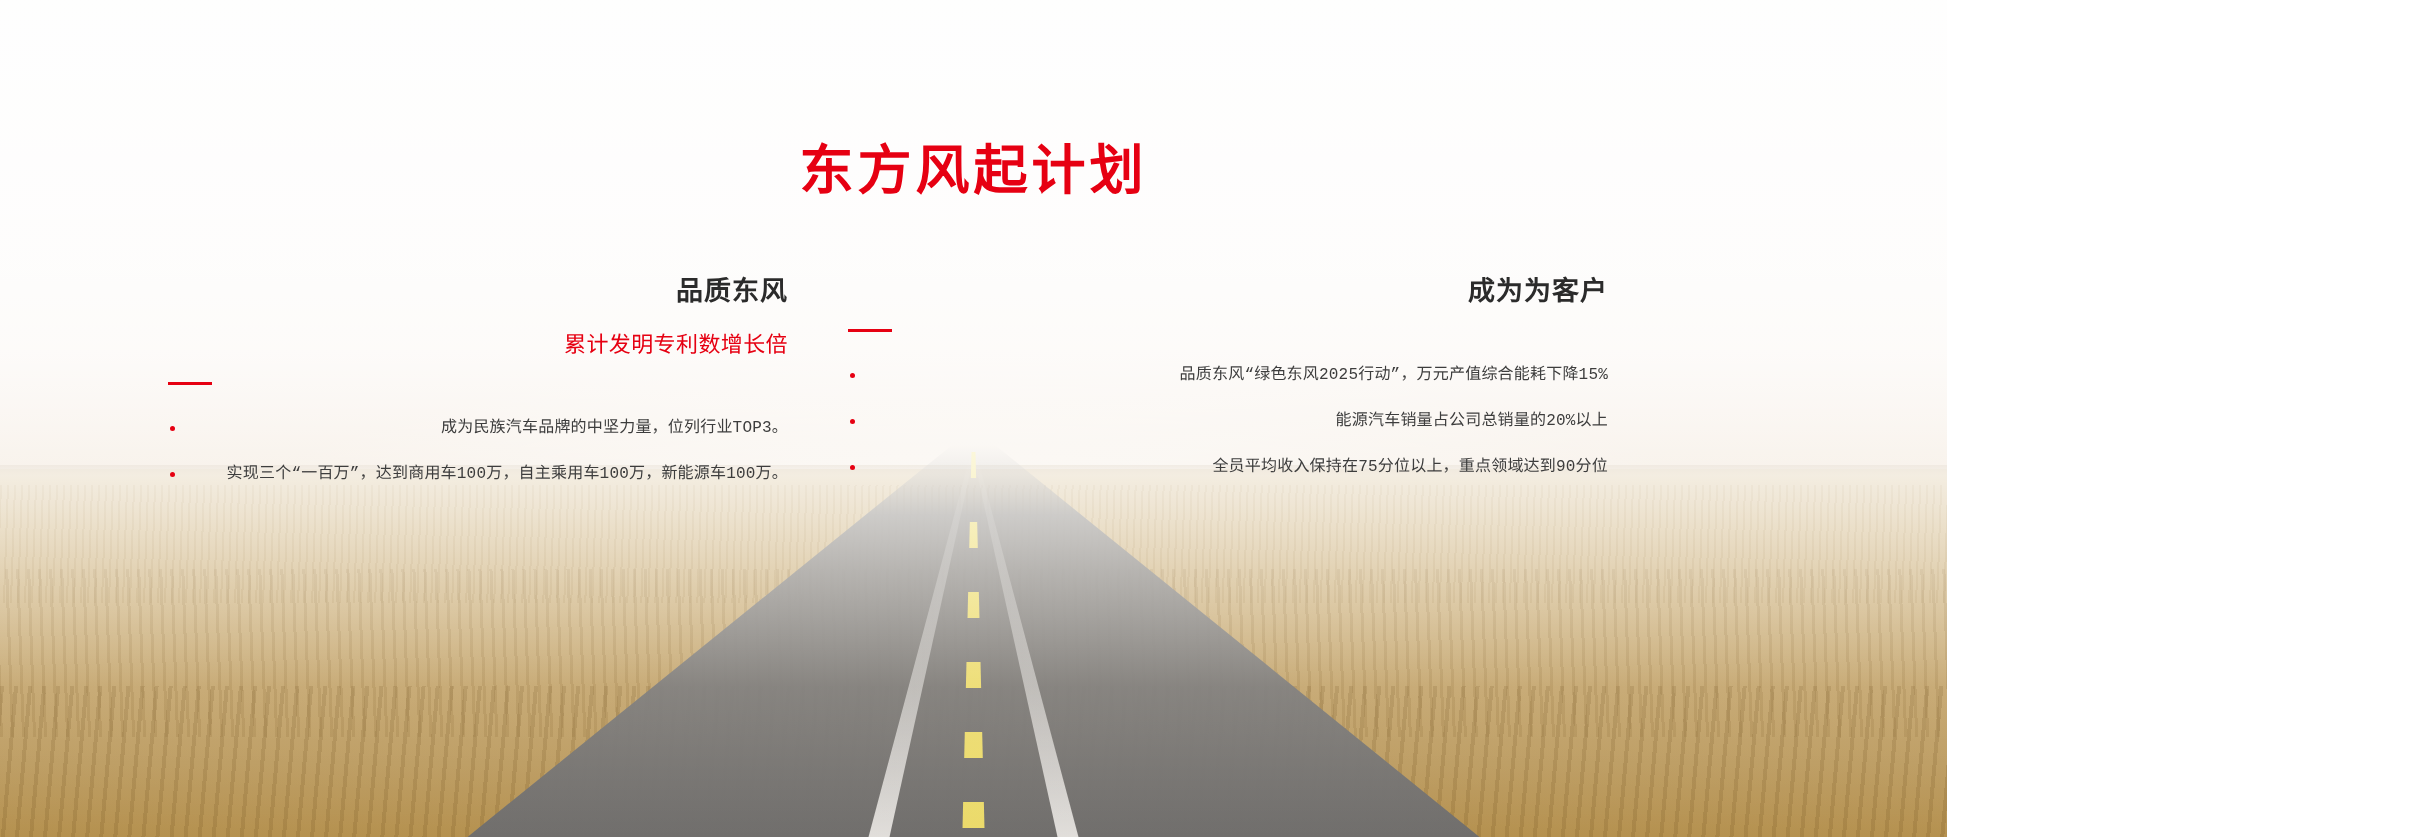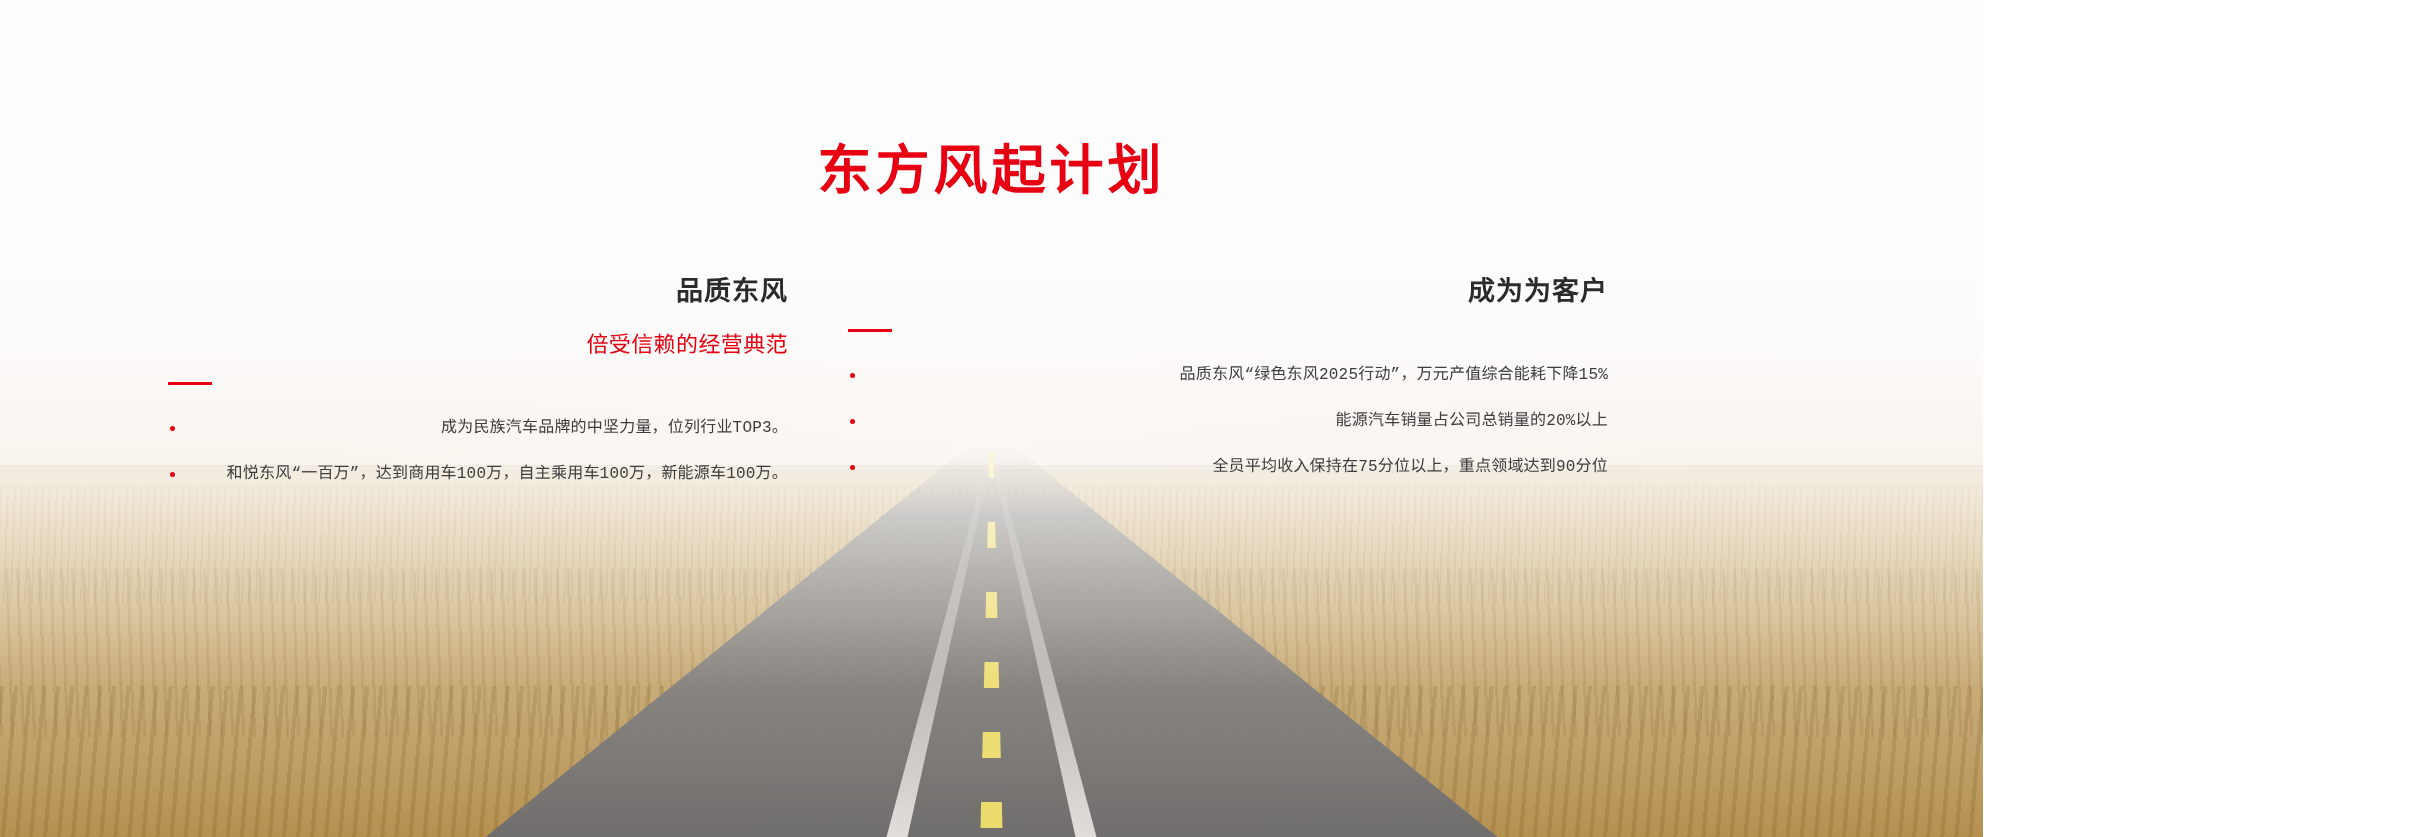--- a/index.html
+++ b/index.html
@@ -13,21 +13,20 @@
     font-family: "Liberation Sans", "DejaVu Sans", sans-serif;
     background: #ffffff;
   }
 
   .poster {
     position: relative;
     width: 1947px;
     height: 837px;
     overflow: hidden;
     background: #fef9c3;
-    padding-left: 36px;
   }
 
   
   .bg-sky {
     position: absolute;
     left: 0; top: 0;
     width: 100%;
     height: 62%;
     background:
       linear-gradient(to bottom,
@@ -267,25 +266,25 @@
   <div class="veil"></div>
 
   <div class="content">
 
     <div class="title">东方风起计划</div>
 
     <div class="columns">
 
       <div class="col col-1">
         <div class="col-title">品质东风</div>
-        <div class="col-sub">倍受信赖的经营典范</div>
+        <div class="col-sub">累计发明专利数增长倍</div>
         <div class="rule"></div>
         <ul class="bullets">
           <li>成为民族汽车品牌的中坚力量，位列行业TOP3。</li>
-          <li>和悦东风“一百万”，达到商用车100万，自主乘用车100万，新能源车100万。</li>
+          <li>实现三个“一百万”，达到商用车100万，自主乘用车100万，新能源车100万。</li>
         </ul>
       </div>
 
 
       <div class="col col-3">
         <div class="col-title">成为为客户</div>
         <div class="rule"></div>
         <ul class="bullets">
           <li>品质东风“绿色东风2025行动”，万元产值综合能耗下降15%</li>
           <li>能源汽车销量占公司总销量的20%以上</li>

